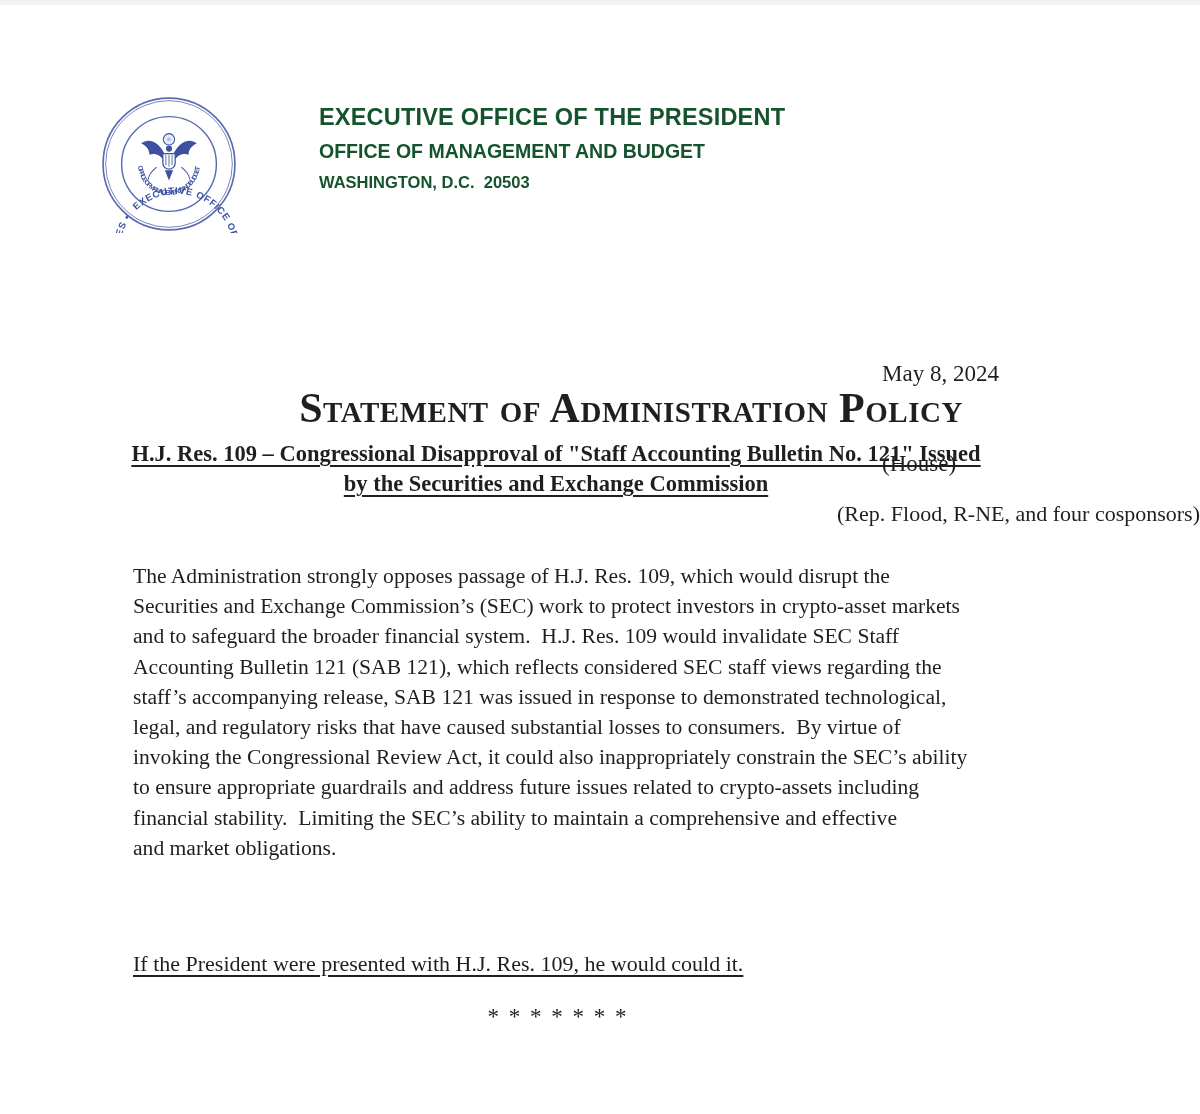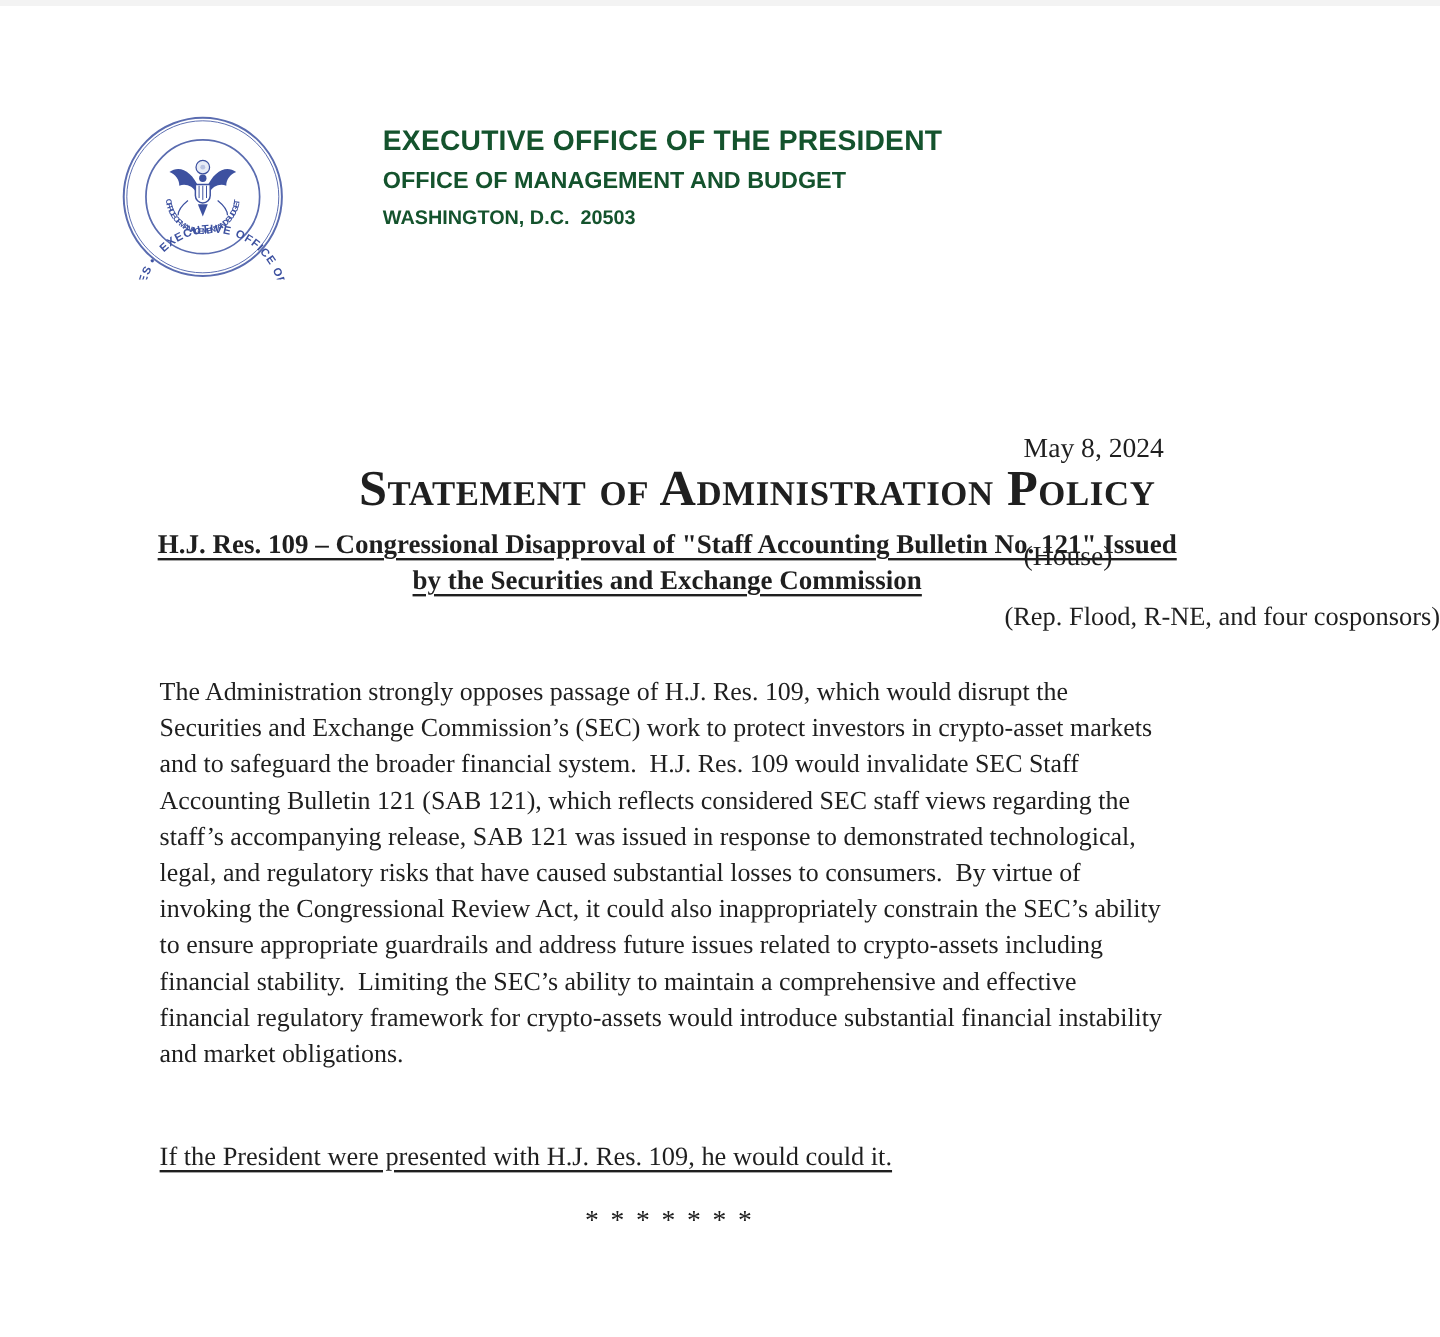--- a/index.html
+++ b/index.html
@@ -24,21 +24,21 @@
     position: absolute; left: 319px; top: 104px; width: 600px;
     font-family: "Liberation Sans", sans-serif;
     font-weight: 700;
     color: #14532d;
   }
   .lh1 { font-size: 23.5px; letter-spacing: 0.2px; margin-bottom: 9px; white-space: pre; }
   .lh2 { font-size: 19.5px; margin-bottom: 10px; white-space: pre; }
   .lh3 { font-size: 16.5px; white-space: pre; }
   
   .date-block {
-    position: absolute; left: 853px; top: 299px;
+    position: absolute; left: 882px; top: 299px;
     font-size: 23px; line-height: 30px; white-space: pre;
   }
   
   .sap-title {
     position: absolute; left: 0; top: 384px; width: 1200px;
     text-align: center;
     font-size: 42px; font-weight: 700;
     font-variant: small-caps;
     letter-spacing: 0.5px;
     white-space: pre;
@@ -135,19 +135,18 @@
 <div class="body-text">
   <div class="bline">The Administration strongly opposes passage of H.J. Res. 109, which would disrupt the</div>
   <div class="bline">Securities and Exchange Commission’s (SEC) work to protect investors in crypto-asset markets</div>
   <div class="bline">and to safeguard the broader financial system.  H.J. Res. 109 would invalidate SEC Staff</div>
   <div class="bline">Accounting Bulletin 121 (SAB 121), which reflects considered SEC staff views regarding the</div>
   <div class="bline">staff’s accompanying release, SAB 121 was issued in response to demonstrated technological,</div>
   <div class="bline">legal, and regulatory risks that have caused substantial losses to consumers.  By virtue of</div>
   <div class="bline">invoking the Congressional Review Act, it could also inappropriately constrain the SEC’s ability</div>
   <div class="bline">to ensure appropriate guardrails and address future issues related to crypto-assets including</div>
   <div class="bline">financial stability.  Limiting the SEC’s ability to maintain a comprehensive and effective</div>
-  <div class="bline">financial regulatory framework for crypto-assets would introduce substantial financial instability</div>
   <div class="bline">and market obligations.</div>
 </div>
 
 <div class="veto">If the President were presented with H.J. Res. 109, he would could it.</div>
 
 <div class="asterisks">* * * * * * *</div>
 
 </body></html>

